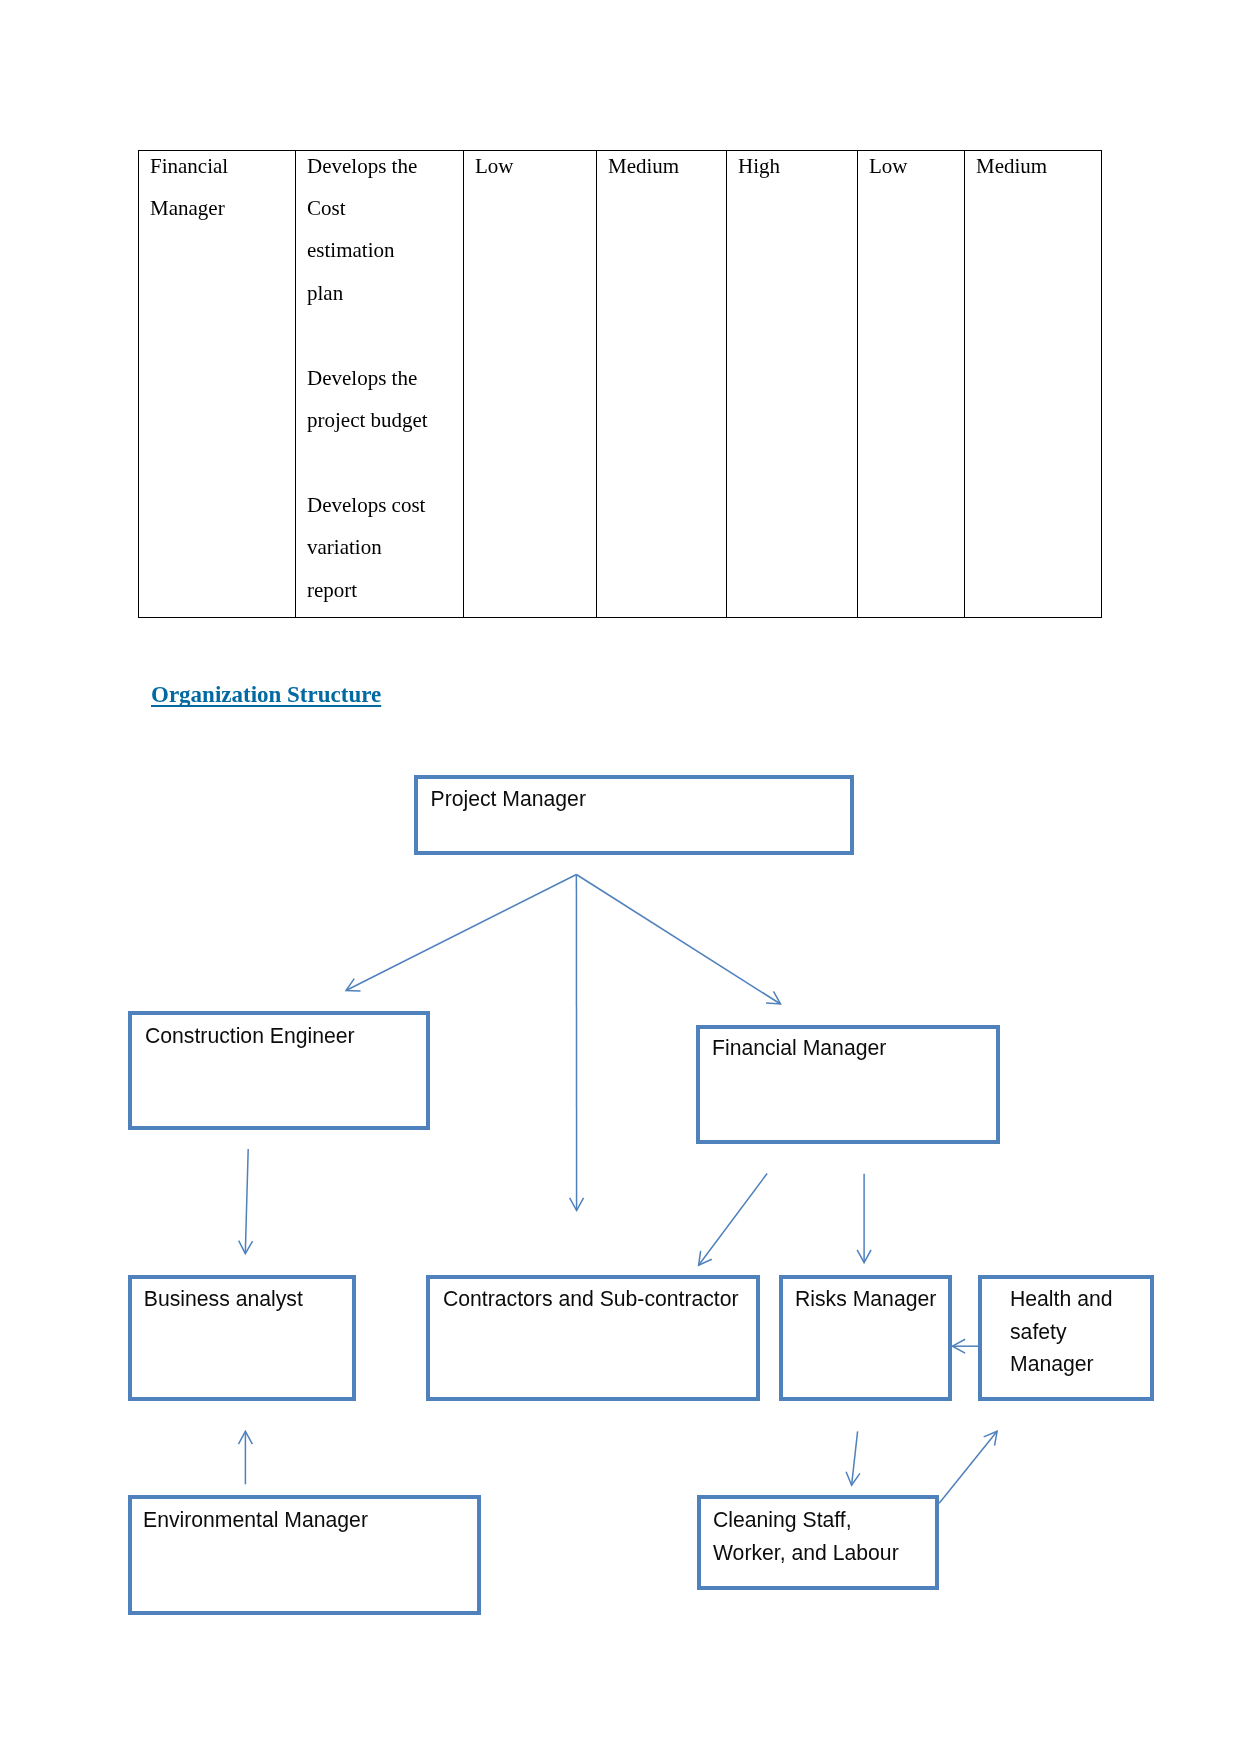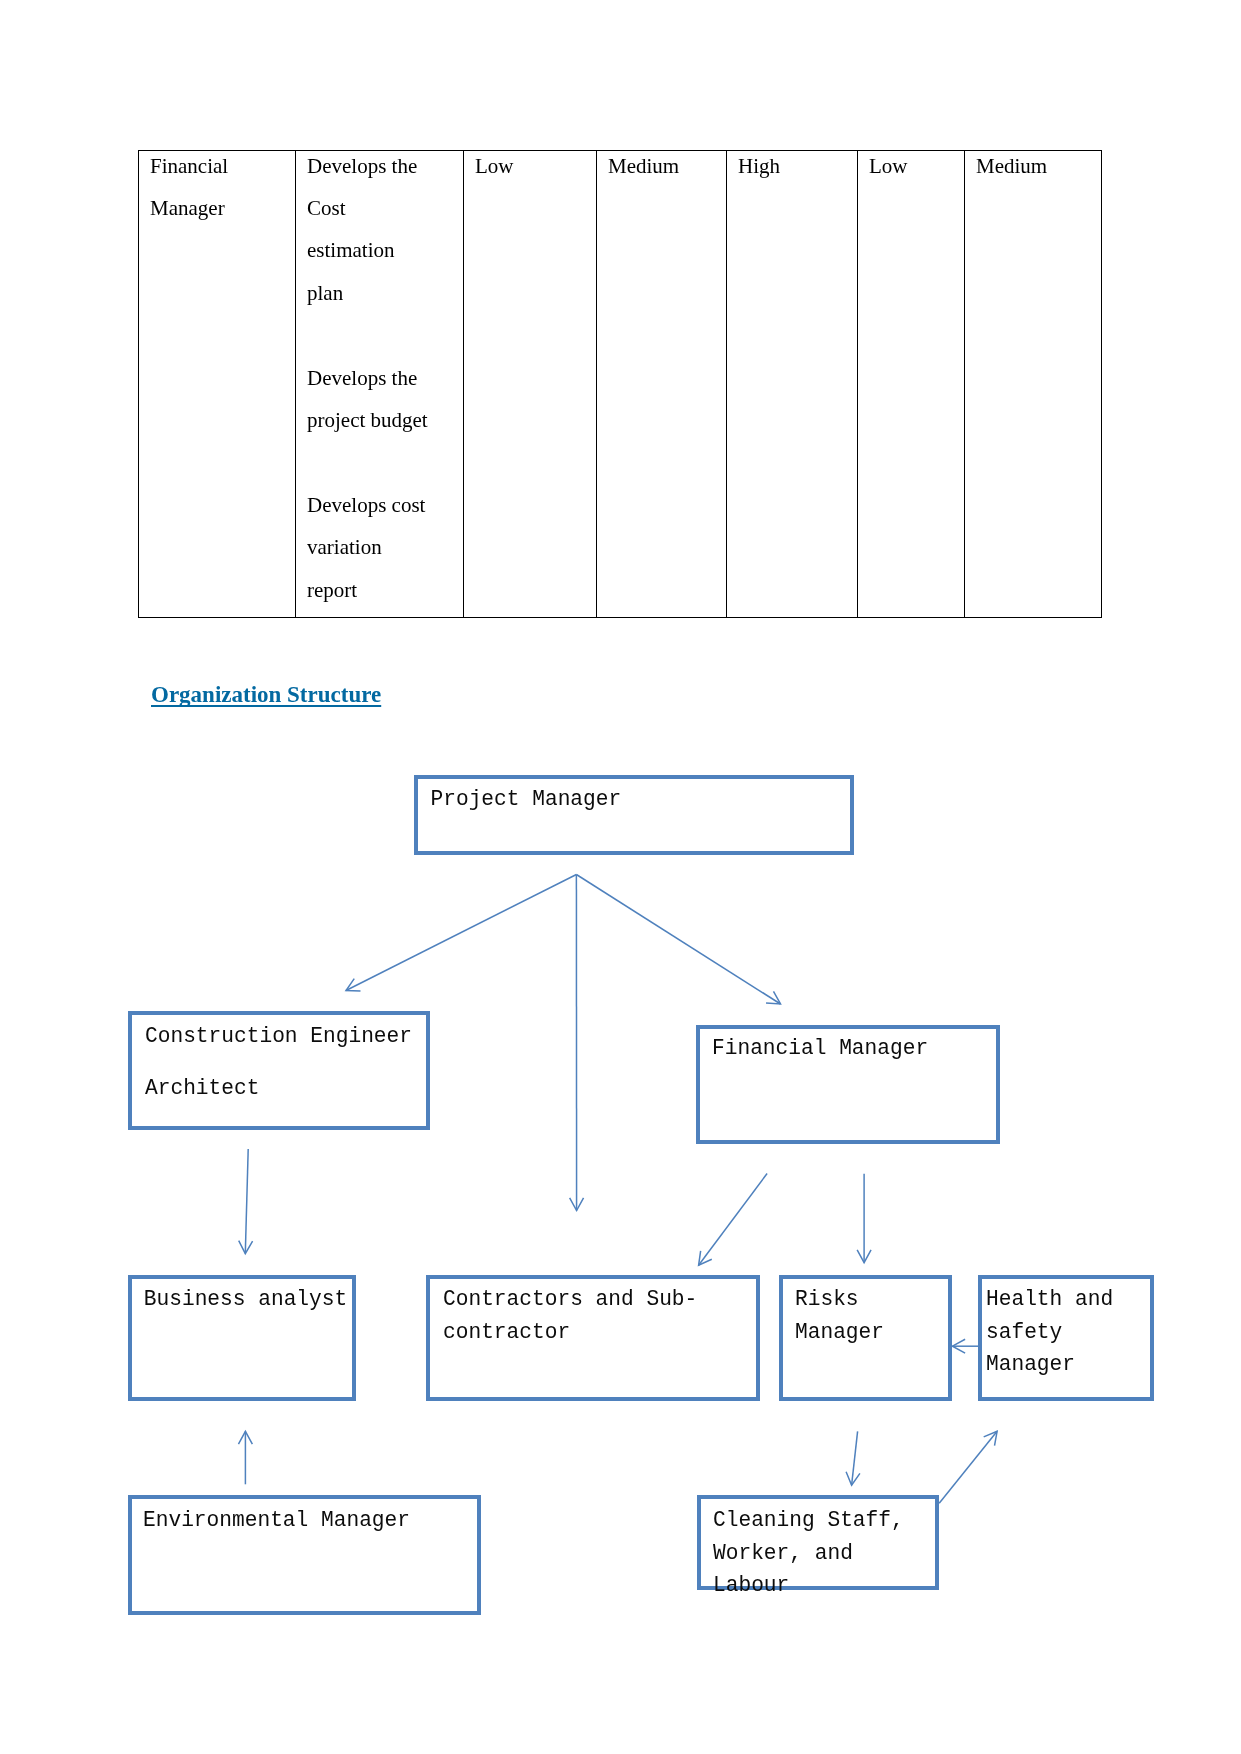--- a/index.html
+++ b/index.html
@@ -22,21 +22,21 @@
 
   
   .heading{position:absolute;left:151px;top:682px;font-size:23px;font-weight:bold;
            color:#0369a1;font-family:"Liberation Serif",serif;
            text-decoration:underline;text-underline-offset:3px;text-decoration-thickness:1.6px;text-decoration-skip-ink:none;}
 
   
   .chart{position:absolute;left:0;top:0;width:1241px;height:1754px;}
   .node{position:absolute;box-sizing:border-box;
         border-style:solid;border-color:#4f81bd;background:#ffffff;
-        font-family:Liberation Mono, monospace;
+        font-family:Liberation Sans, sans-serif;
         font-size:21.2px;color:#0c0c0c;line-height:32.6px;
         white-space:pre-line;}
   svg.arrows{position:absolute;left:0;top:0;width:1241px;height:1754px;overflow:visible;
              pointer-events:none;}
 </style>
 </head>
 <body>
 
 <div class="page">
 
@@ -128,24 +128,24 @@
           <line x1="857.6" y1="1431.4" x2="851.6" y2="1485.2" stroke="#4f81bd" stroke-width="1.5"></line>
           <path d="M 846.10 1471.78 L 851.6 1485.2 L 859.92 1473.32" fill="none" stroke="#4f81bd" stroke-width="1.5"></path>
         </g>
         <g>
           <line x1="939.2" y1="1503.2" x2="997.1" y2="1431.3" stroke="#4f81bd" stroke-width="1.5"></line>
           <path d="M 994.53 1445.57 L 997.1 1431.3 L 983.70 1436.85" fill="none" stroke="#4f81bd" stroke-width="1.5"></path>
         </g>
       </svg>
     <div id="nodes">
         <div class="node" style="left: 413.5px; top: 774.5px; width: 440.5px; height: 80.5px; border-width: 4.5px; border-color: rgb(79, 129, 189); color: rgb(12, 12, 12);"><div style="padding: 4px 0px 0px 13px;"><div>Project Manager</div></div></div>
-        <div class="node" style="left: 128px; top: 1011px; width: 302px; height: 119px; border-width: 4px; border-color: rgb(79, 129, 189); color: rgb(12, 12, 12);"><div style="padding: 5px 12px 0px 13px;"><div>Construction Engineer</div><div style="height: 19px;"></div><div>Architect</div></div></div>
+        <div class="node" style="left: 128px; top: 1011px; width: 302px; height: 119px; border-width: 4px; border-color: rgb(79, 129, 189); color: rgb(12, 12, 12);"><div style="padding: 5px 12px 0px 13px;"><div>Construction Engineer</div><div style="height: 19px;"></div></div></div>
         <div class="node" style="left: 696px; top: 1025px; width: 304px; height: 119px; border-width: 4px; border-color: rgb(79, 129, 189); color: rgb(12, 12, 12);"><div style="padding: 3px 0px 0px 12px;"><div>Financial Manager</div></div></div>
         <div class="node" style="left: 127.8px; top: 1275px; width: 228.5px; height: 126px; border-width: 4.6px; border-color: rgb(79, 129, 189); color: rgb(12, 12, 12);"><div style="padding: 4px 0px 0px 12px;"><div>Business analyst</div></div></div>
         <div class="node" style="left: 426px; top: 1275px; width: 334px; height: 126px; border-width: 4px; border-color: rgb(79, 129, 189); color: rgb(12, 12, 12);"><div style="padding: 4px 0px 0px 13px;"><div>Contractors and Sub-contractor</div></div></div>
         <div class="node" style="left: 779px; top: 1275px; width: 173px; height: 126px; border-width: 4px; border-color: rgb(79, 129, 189); color: rgb(12, 12, 12);"><div style="padding: 4px 0px 0px 12px;"><div>Risks Manager</div></div></div>
-        <div class="node" style="left: 978px; top: 1275px; width: 176px; height: 126px; border-width: 4px; border-color: rgb(79, 129, 189); color: rgb(12, 12, 12);"><div style="padding: 4px 0px 0px 4px;"><div>Health and</div><div>safety</div><div>Manager</div></div></div>
+        <div class="node" style="left: 978px; top: 1275px; width: 176px; height: 126px; border-width: 4px; border-color: rgb(79, 129, 189); color: rgb(12, 12, 12);"><div style="padding: 4px 0px 0px 28px;"><div>Health and</div><div>safety</div><div>Manager</div></div></div>
         <div class="node" style="left: 128px; top: 1495px; width: 353px; height: 120px; border-width: 4px; border-color: rgb(79, 129, 189); color: rgb(12, 12, 12);"><div style="padding: 5px 0px 0px 11px;"><div>Environmental Manager</div></div></div>
         <div class="node" style="left: 697px; top: 1495px; width: 242px; height: 95px; border-width: 4px; border-color: rgb(79, 129, 189); color: rgb(12, 12, 12);"><div style="padding: 5px 0px 0px 12px;"><div>Cleaning Staff,</div><div>Worker, and Labour</div></div></div>
       </div>
   </div>
 
 </div>
 
 </body></html>

